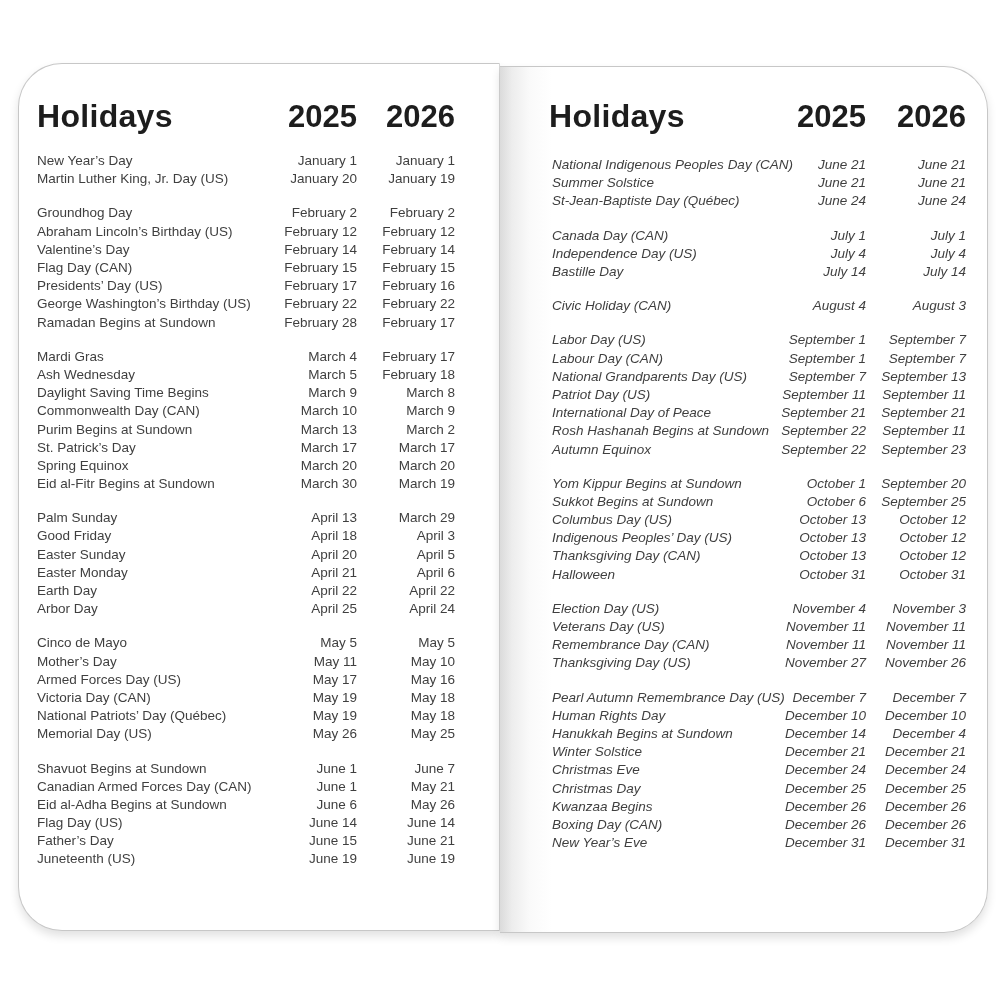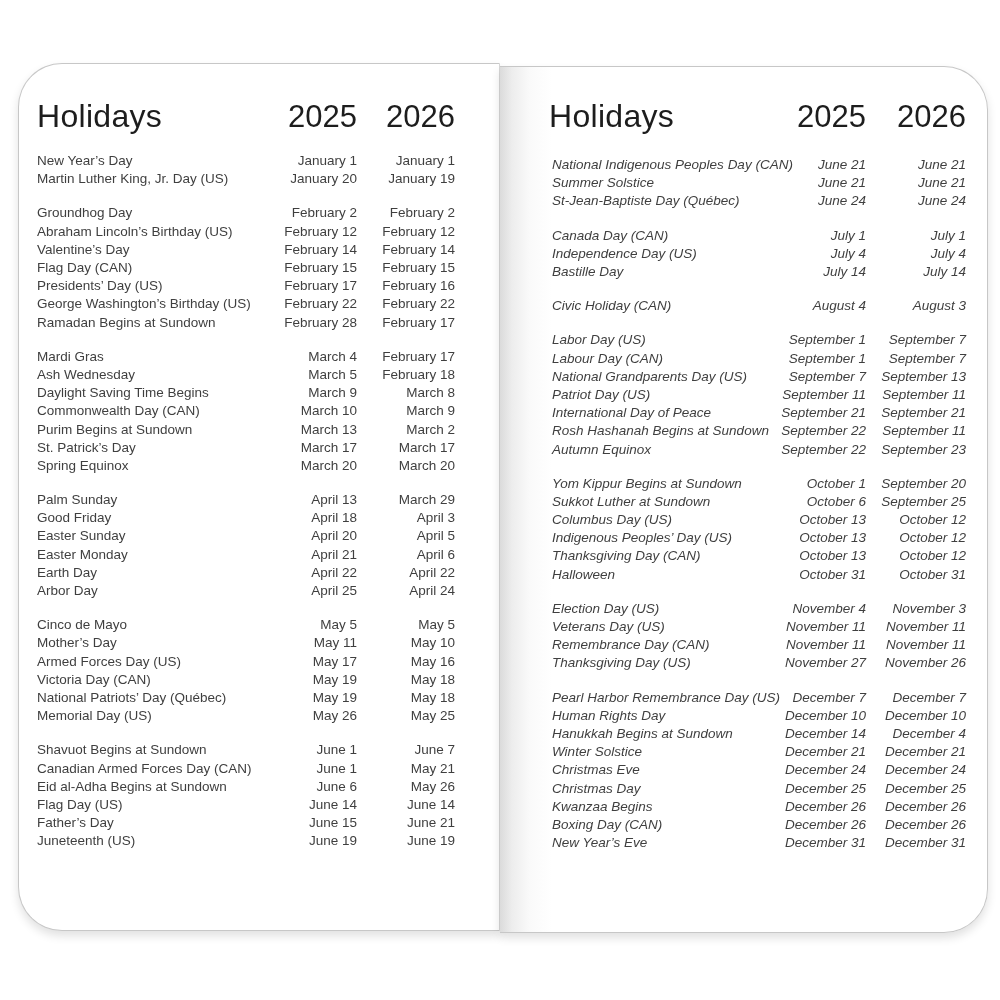--- a/index.html
+++ b/index.html
@@ -55,30 +55,30 @@
     left: 0;
     right: 0;
     height: 46px;
   }
   .page.right .header { top: 31px; }
   .title {
     position: absolute;
     left: var(--title-left);
     top: 0;
     font-size: 32px;
-    font-weight: 400;
+    font-weight: 700;
     color: #1d1d1d;
     letter-spacing: 0.3px;
     white-space: nowrap;
   }
   .year {
     position: absolute;
     top: 1px;
     font-size: 31px;
-    font-weight: 400;
+    font-weight: 700;
     color: #1d1d1d;
     white-space: nowrap;
   }
   .year.y25 { right: var(--c25); }
   .year.y26 { right: var(--c26); }
   .rows {
     position: absolute;
     top: 88px;
     left: var(--name-left);
     right: 0;
@@ -192,20 +192,25 @@
           <div class="row">
             <span class="name">St. Patrick’s Day</span>
             <span class="d25">March 17</span>
             <span class="d26">March 17</span>
           </div>
           <div class="row">
             <span class="name">Spring Equinox</span>
             <span class="d25">March 20</span>
             <span class="d26">March 20</span>
           </div>
+          <div class="row">
+            <span class="name">Eid al-Fitr Begins at Sundown</span>
+            <span class="d25">March 30</span>
+            <span class="d26">March 19</span>
+          </div>
         </div>
         <div class="group">
           <div class="row">
             <span class="name">Palm Sunday</span>
             <span class="d25">April 13</span>
             <span class="d26">March 29</span>
           </div>
           <div class="row">
             <span class="name">Good Friday</span>
             <span class="d25">April 18</span>
@@ -384,21 +389,21 @@
             <span class="d26">September 23</span>
           </div>
         </div>
         <div class="group">
           <div class="row">
             <span class="name">Yom Kippur Begins at Sundown</span>
             <span class="d25">October 1</span>
             <span class="d26">September 20</span>
           </div>
           <div class="row">
-            <span class="name">Sukkot Luther at Sundown</span>
+            <span class="name">Sukkot Begins at Sundown</span>
             <span class="d25">October 6</span>
             <span class="d26">September 25</span>
           </div>
           <div class="row">
             <span class="name">Columbus Day (US)</span>
             <span class="d25">October 13</span>
             <span class="d26">October 12</span>
           </div>
           <div class="row">
             <span class="name">Indigenous Peoples’ Day (US)</span>
@@ -433,21 +438,21 @@
             <span class="d26">November 11</span>
           </div>
           <div class="row">
             <span class="name">Thanksgiving Day (US)</span>
             <span class="d25">November 27</span>
             <span class="d26">November 26</span>
           </div>
         </div>
         <div class="group">
           <div class="row">
-            <span class="name">Pearl Harbor Remembrance Day (US)</span>
+            <span class="name">Pearl Autumn Remembrance Day (US)</span>
             <span class="d25">December 7</span>
             <span class="d26">December 7</span>
           </div>
           <div class="row">
             <span class="name">Human Rights Day</span>
             <span class="d25">December 10</span>
             <span class="d26">December 10</span>
           </div>
           <div class="row">
             <span class="name">Hanukkah Begins at Sundown</span>

